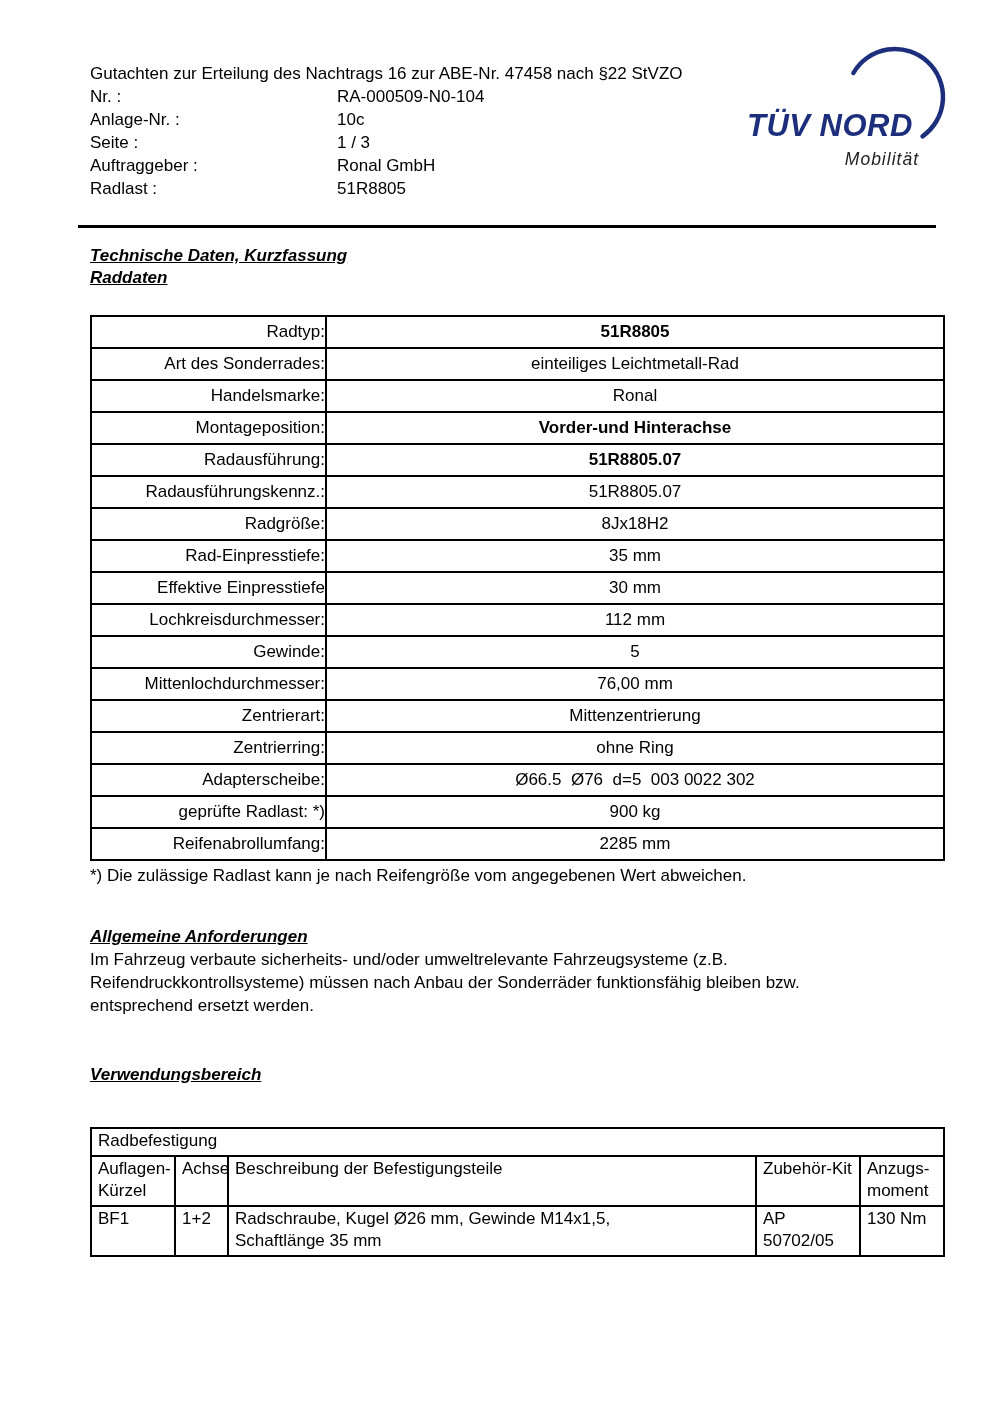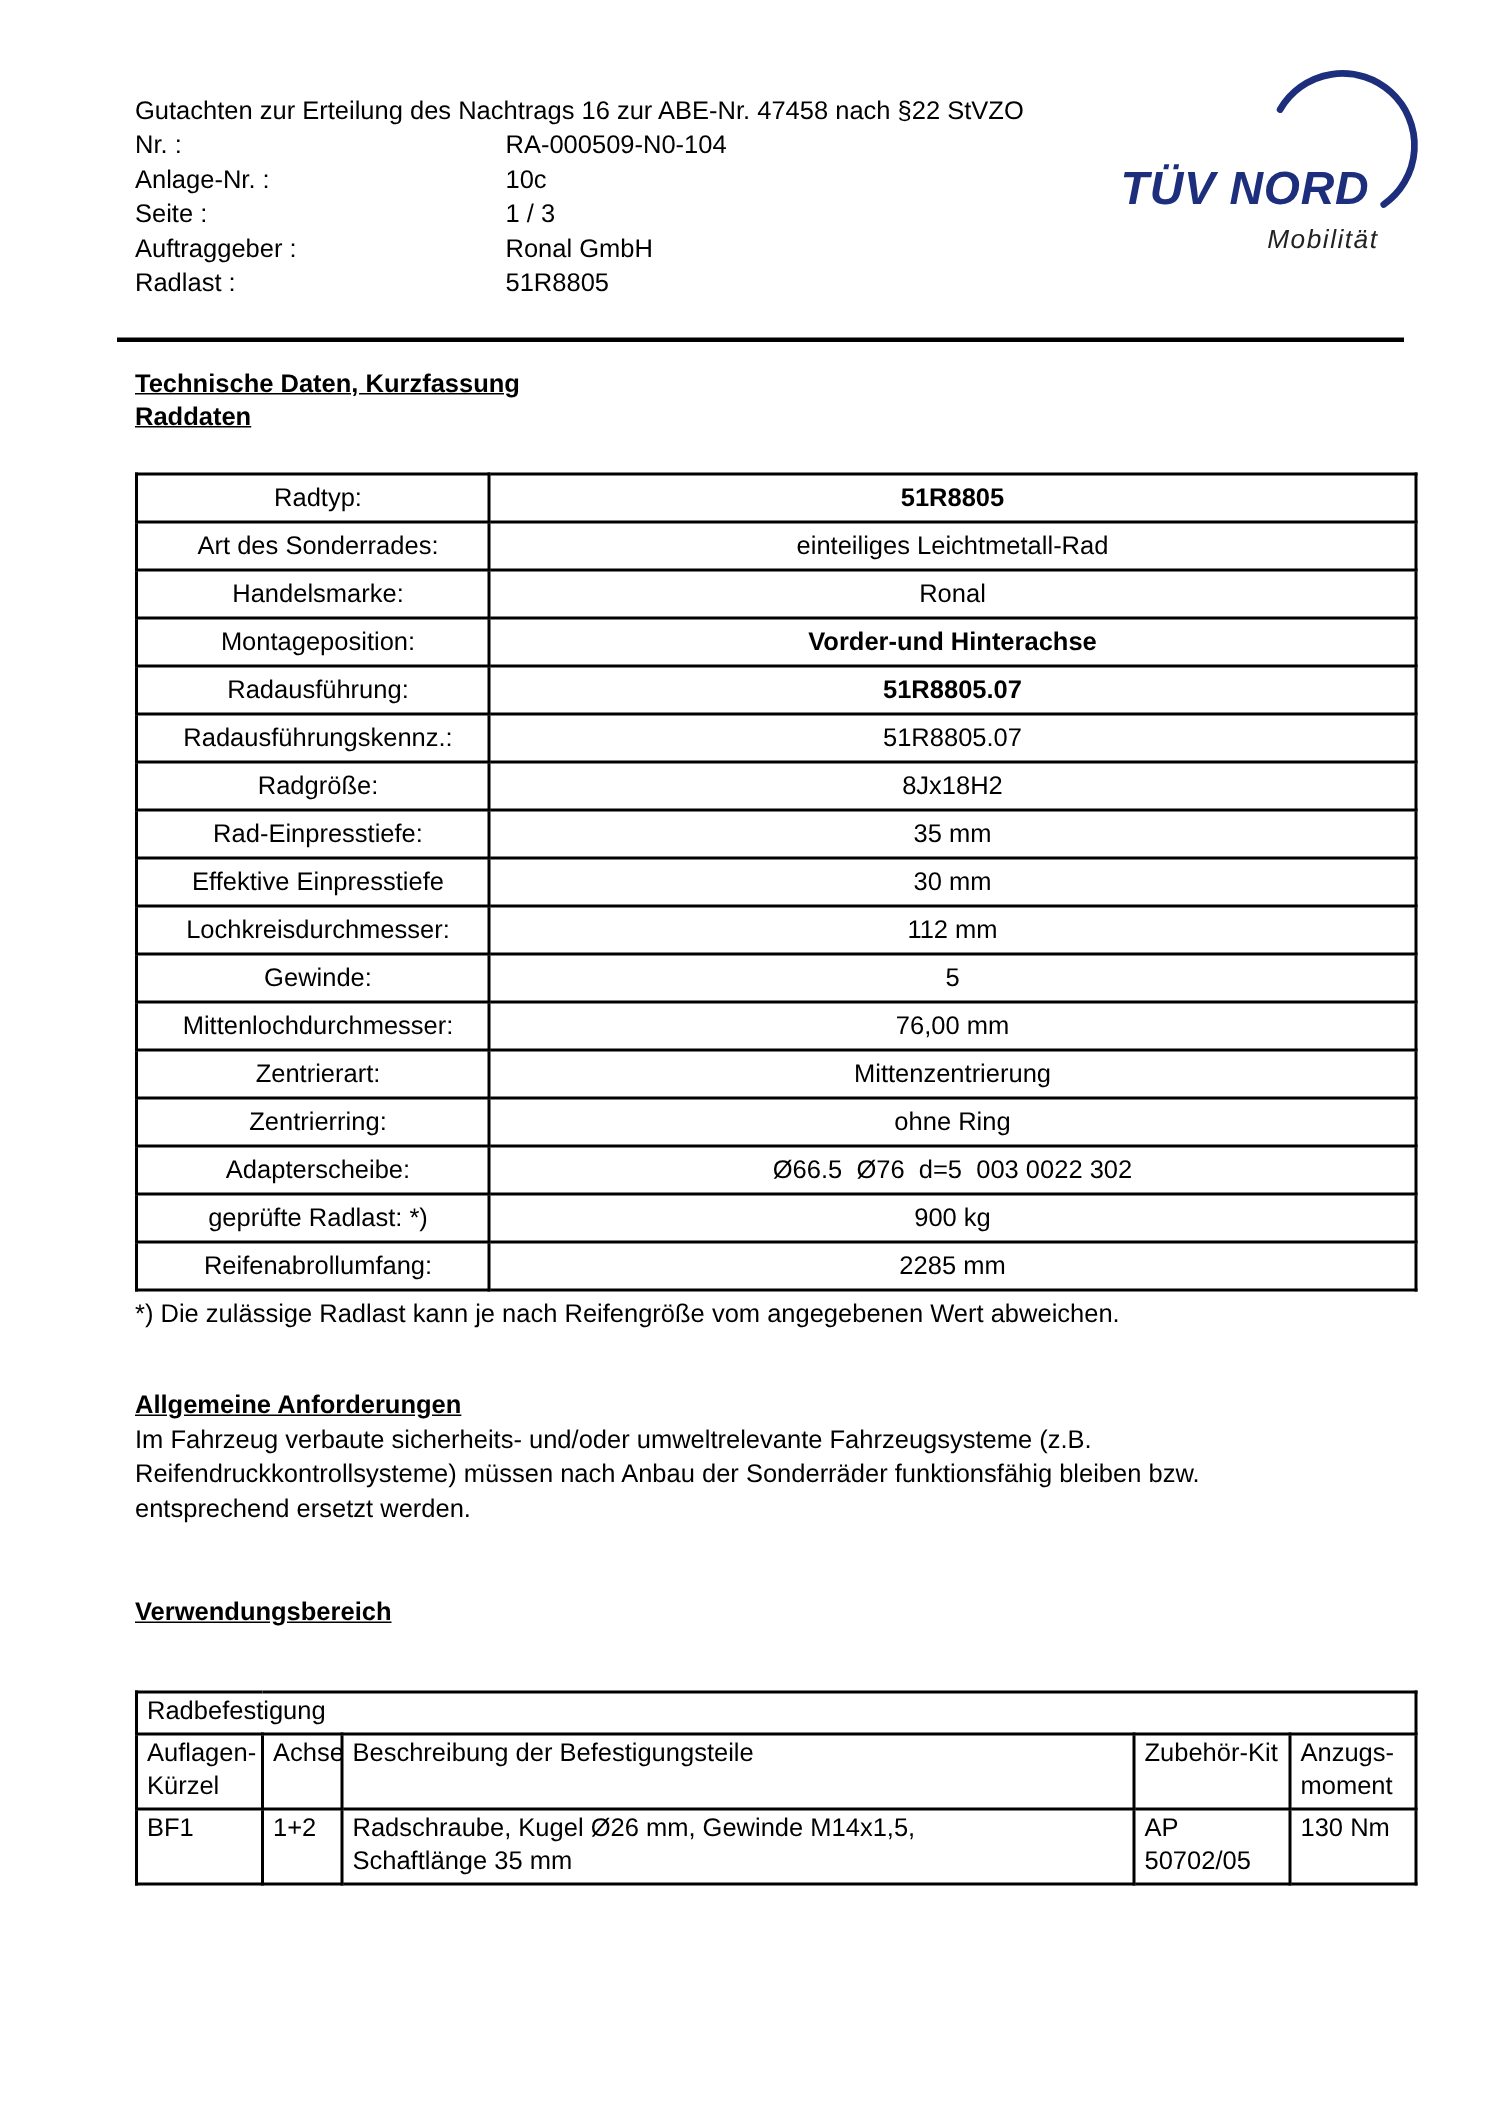--- a/index.html
+++ b/index.html
@@ -10,27 +10,27 @@
     font-size:17px;
   }
   .doc-header{position:absolute;left:90px;top:62px;line-height:23px;white-space:nowrap;}
   .doc-header .field{display:flex;gap:12px;}
   .doc-header .flabel{width:235px;flex:0 0 235px;}
 
   .logo{position:absolute;left:743px;top:38px;width:215px;height:142px;}
 
   .rule{position:absolute;left:78px;top:225px;width:858px;height:3px;background:#000;}
 
-  .sec-head{font-weight:bold;text-decoration:underline;}
+  .sec-head{font-weight:bold;text-decoration:underline;font-style:italic;}
   .tech-headings{position:absolute;left:90px;top:245px;line-height:22px;}
 
   table{border-collapse:collapse;table-layout:fixed;font-size:17px;color:#000;}
   .rad-table{position:absolute;left:90px;top:315px;width:853px;}
   .rad-table td{border:2px solid #000;height:30px;padding:0;}
-  .rad-table td.k{padding-left:7px;text-align:center;margin-top:40px;}
+  .rad-table td.k{padding-left:7px;text-align:right;margin-top:40px;}
   .rad-table td.v{text-align:center;white-space:pre-wrap;}
   .rad-table td.v.bold{font-weight:bold;}
 
   .footnote{position:absolute;left:90px;top:866px;}
 
   .allgemein{position:absolute;left:90px;top:925px;line-height:23px;}
   .allgemein .body{white-space:pre-line;}
 
   .verwendung{position:absolute;left:90px;top:1063px;line-height:23px;text-align:center;}
   .verwendung .field{display:flex;}

